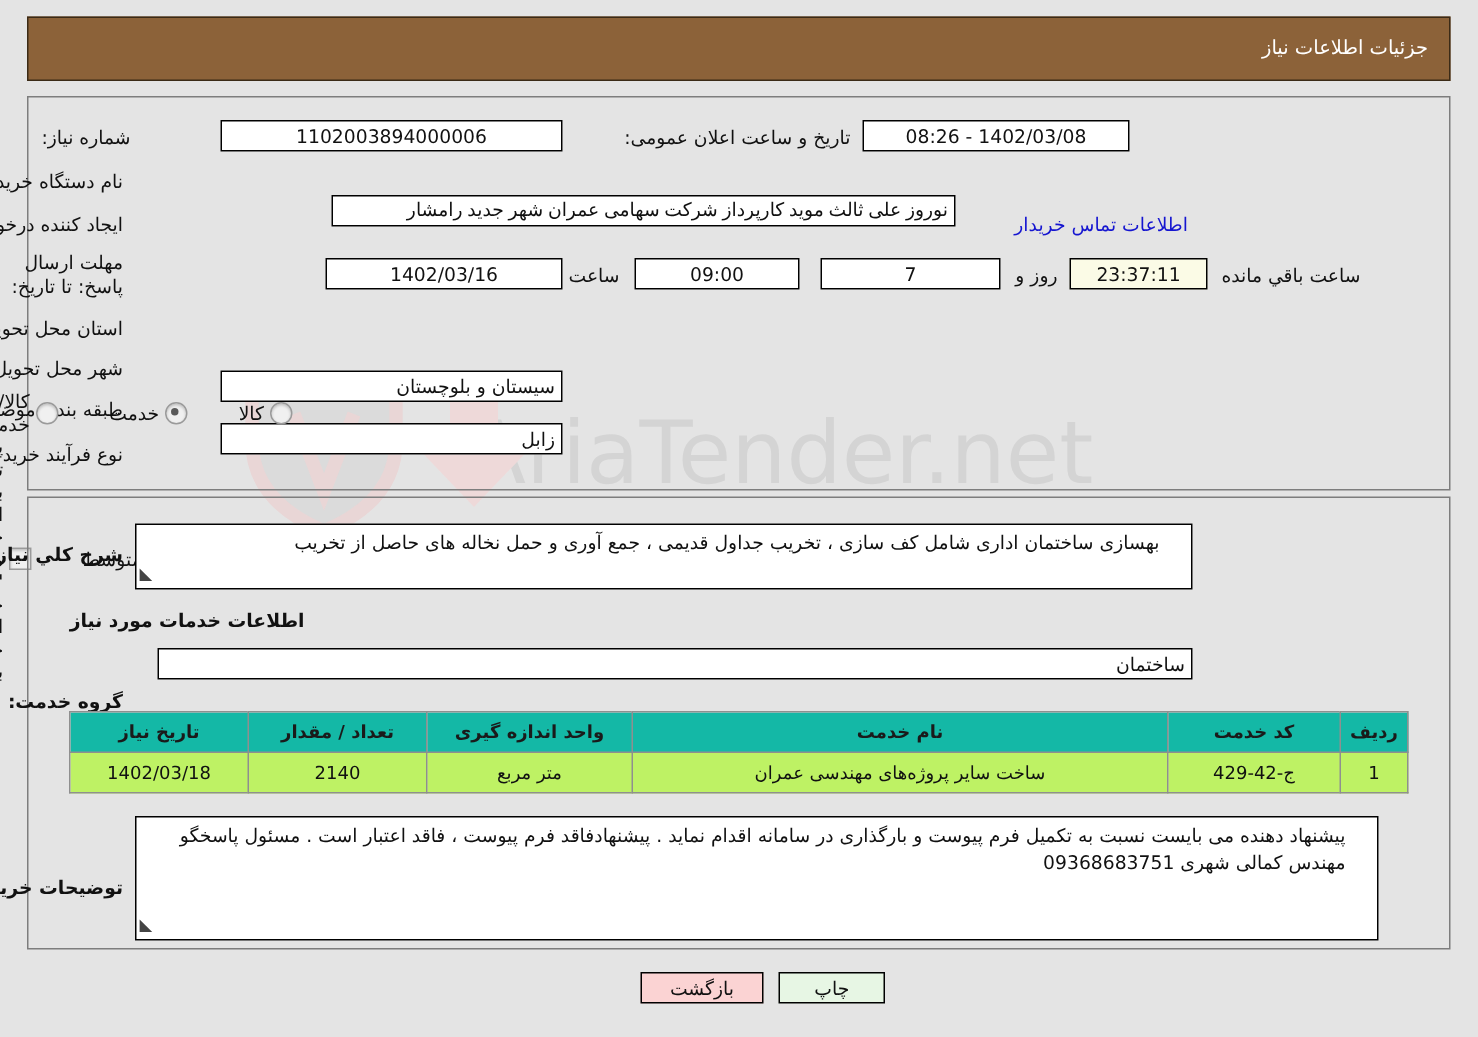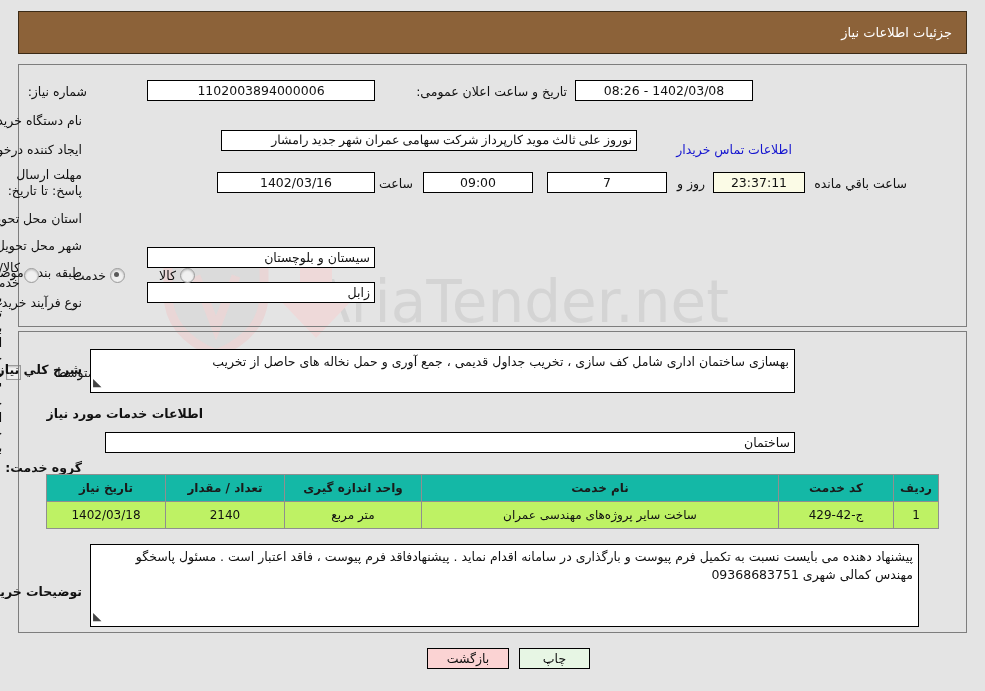--- a/index.html
+++ b/index.html
@@ -85,21 +85,21 @@
 
   
   .ta {
     position: absolute;
     background: #ffffff;
     border: 1px solid #000000;
     box-sizing: border-box;
     font-size: 12.5px;
     color: #111;
     line-height: 18px;
-    padding: 3px 5px;
+    padding: 3px 21px;
     text-align: right;
     overflow: hidden;
   }
   .ta .grip {
     position: absolute;
     left: 2px; bottom: 0px;
     font-size: 11px;
     color: #444;
     transform: scaleX(-1);
   }

